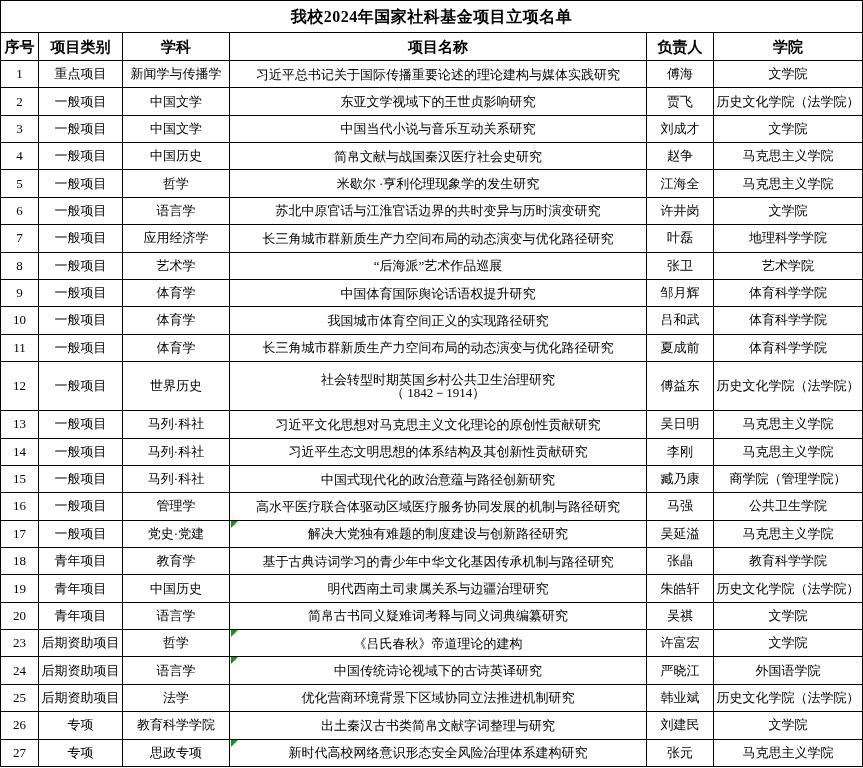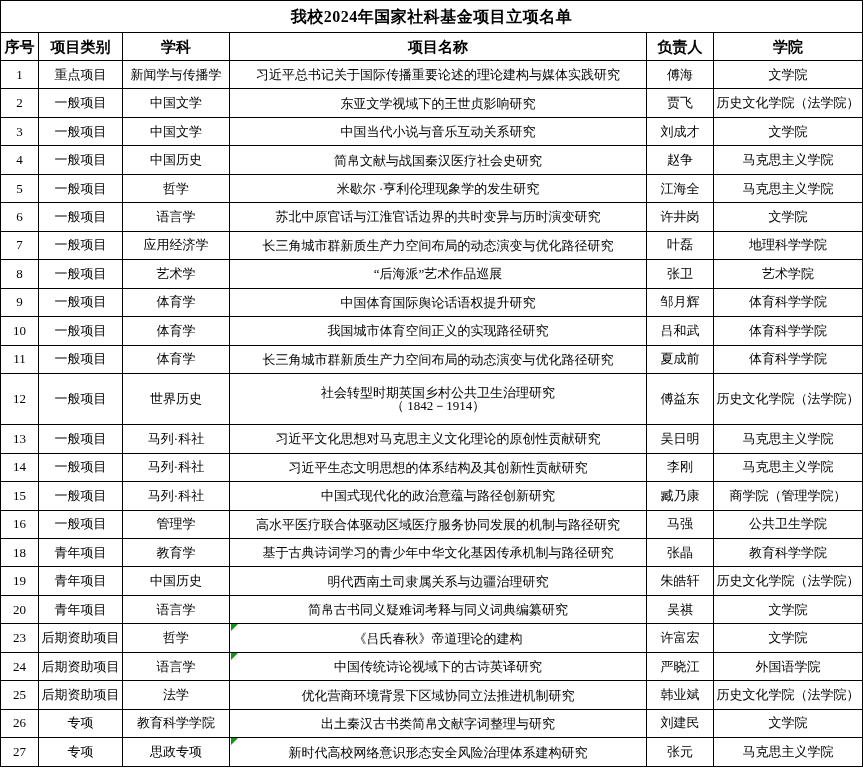--- a/index.html
+++ b/index.html
@@ -267,20 +267,32 @@
     <td class="c-cat">一般项目</td>
     <td class="c-dis">管理学</td>
     <td class="c-title">
 
       <div class="line1">高水平医疗联合体驱动区域医疗服务协同发展的机制与路径研究</div>
 
     </td>
     <td class="c-leader">马强</td>
     <td class="c-college">公共卫生学院</td>
   </tr>
+        <tr class="data-row has-marker">
+    <td class="c-no">17</td>
+    <td class="c-cat">一般项目</td>
+    <td class="c-dis">党史·党建</td>
+    <td class="c-title">
+      <span class="marker"></span>
+      <div class="line1">解决大党独有难题的制度建设与创新路径研究</div>
+
+    </td>
+    <td class="c-leader">吴延溢</td>
+    <td class="c-college">马克思主义学院</td>
+  </tr>
         <tr class="data-row">
     <td class="c-no">18</td>
     <td class="c-cat">青年项目</td>
     <td class="c-dis">教育学</td>
     <td class="c-title">
 
       <div class="line1">基于古典诗词学习的青少年中华文化基因传承机制与路径研究</div>
 
     </td>
     <td class="c-leader">张晶</td>

